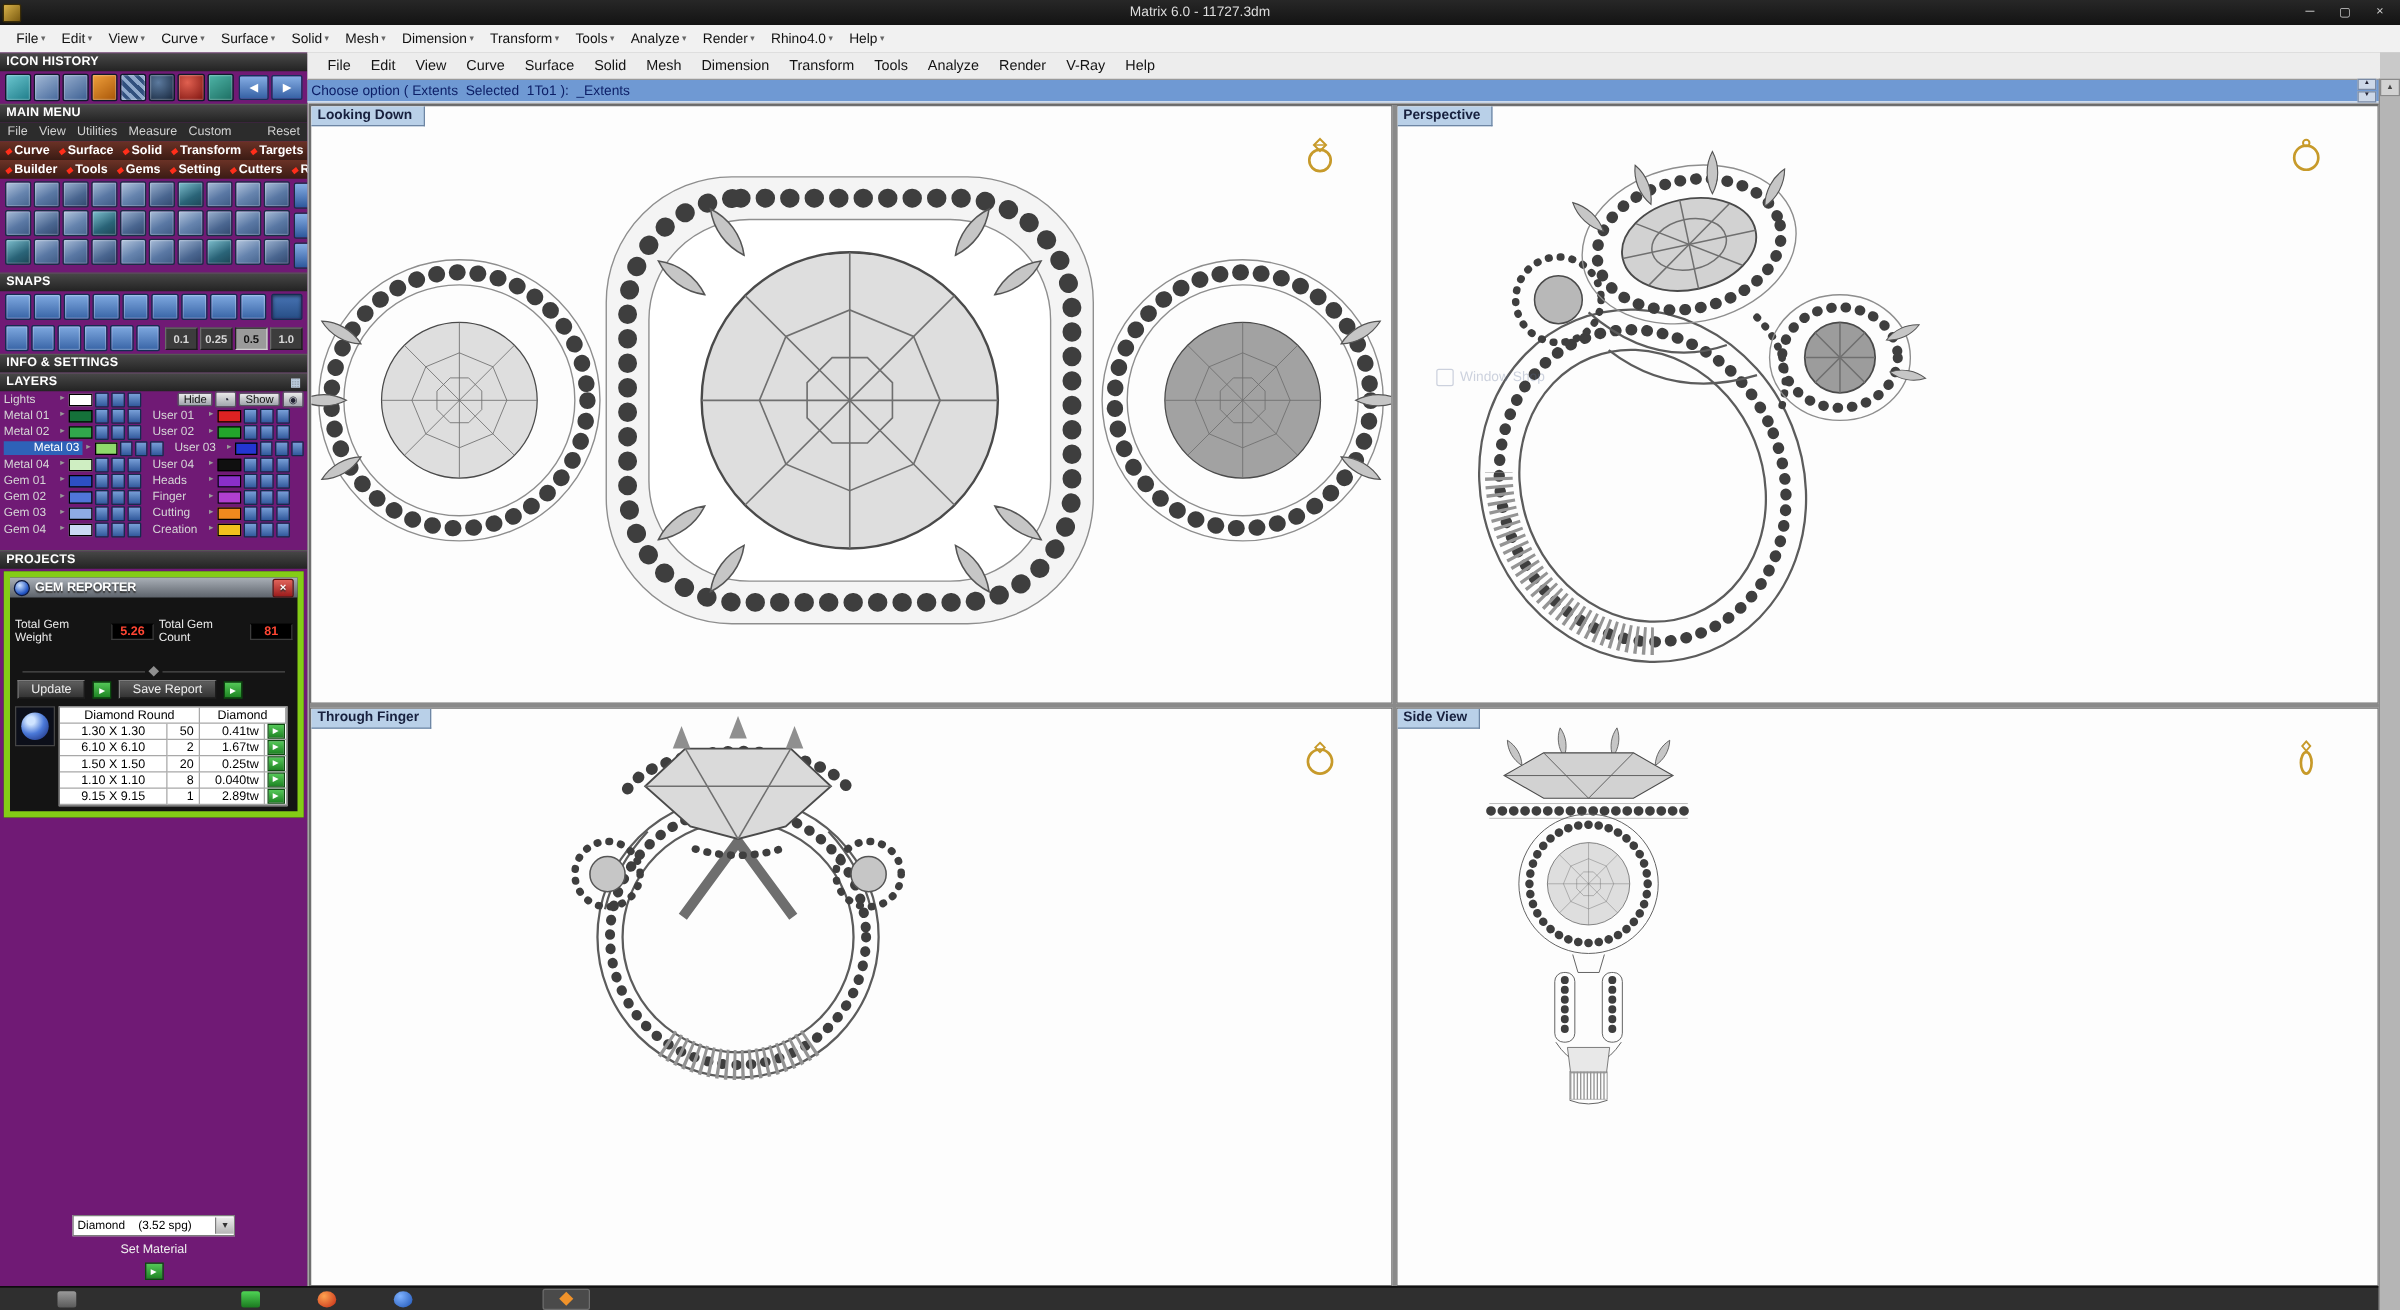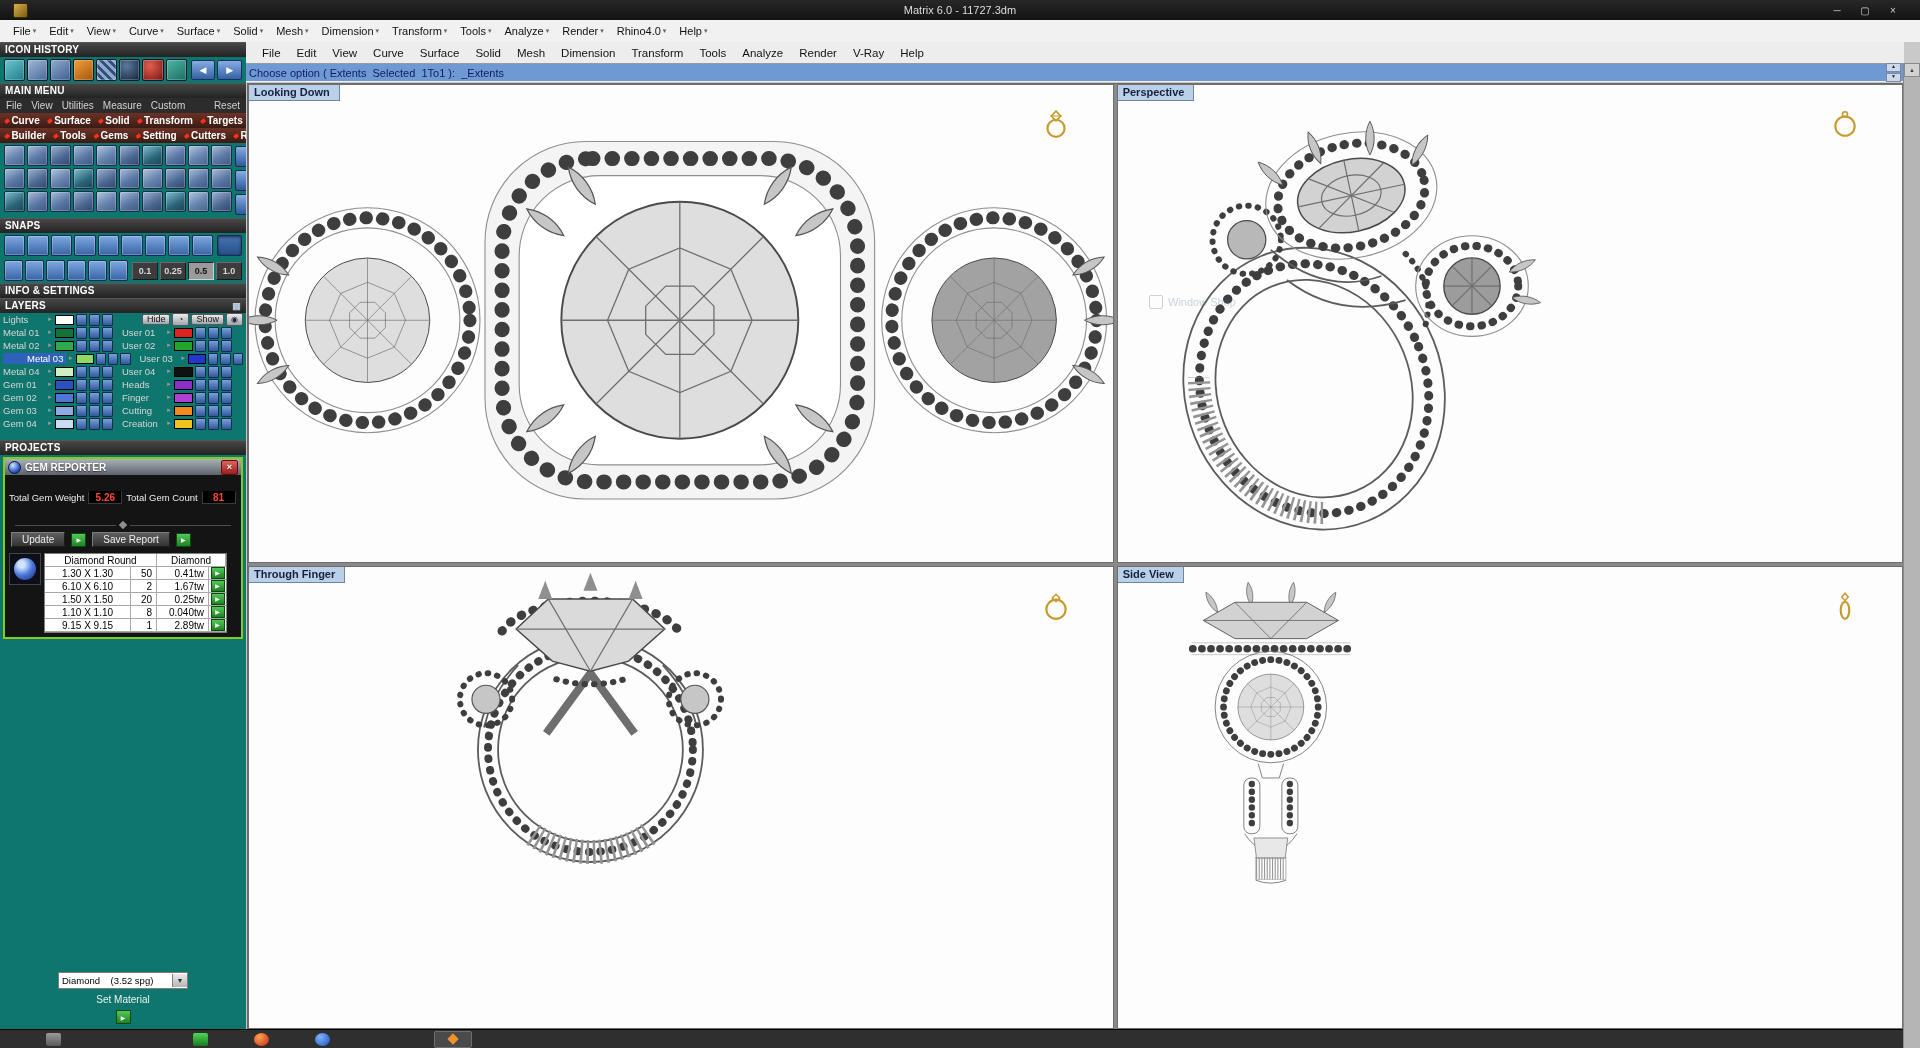--- a/index.html
+++ b/index.html
@@ -1,33 +1,33 @@
 <!DOCTYPE html>
 <html><head>
 <meta charset="utf-8">
 <style>
   html,body{margin:0;padding:0;background:#000;}
   body{width:1920px;height:1048px;overflow:hidden;font-family:"Liberation Sans",sans-serif;-webkit-font-smoothing:antialiased;}
   .app{position:relative;width:1920px;height:1048px;background:#151515;overflow:hidden;}
 
   
-  .titlebar{position:absolute;top:0;left:0;right:0;height:20px;background:linear-gradient(#272727,#131313);display:flex;align-items:center;padding:0 13px;color:#dcdcdc;font-size:11px;}
+  .titlebar{position:absolute;top:0;left:0;right:0;height:20px;background:linear-gradient(#272727,#131313);display:flex;align-items:center;padding:0 2px;color:#dcdcdc;font-size:11px;}
   .appicon{width:13px;height:13px;border-radius:2px;background:linear-gradient(135deg,#d8b24a,#7a5a10);border:1px solid #3a2c06;}
   .wtitle{position:absolute;left:0;right:0;text-align:center;pointer-events:none;}
   .wbtns{margin-left:auto;display:flex;z-index:2;}
   .wbtn{width:28px;text-align:center;font-size:10px;color:#cfcfcf;cursor:default;}
 
   
   .mmenubar{position:absolute;top:20px;left:0;right:0;height:22px;background:#f1f1f1;border-bottom:1px solid #b9b9b9;display:flex;align-items:center;padding-left:8px;font-size:11px;color:#111;}
   .mi{display:flex;align-items:center;padding:0 5px;margin-right:3px;}
   .arr{margin-left:2px;font-size:7px;color:#666;}
   .arr::before{content:"▾";}
 
   
-  .sidebar{position:absolute;top:42px;left:0;width:246px;bottom:18px;background:#0f766e;display:flex;flex-direction:column;overflow:hidden;}
+  .sidebar{position:absolute;top:42px;left:0;width:246px;bottom:18px;background:#701a75;display:flex;flex-direction:column;overflow:hidden;}
   .main{position:absolute;top:42px;left:246px;right:0;bottom:18px;display:flex;flex-direction:column;background:#c9c9c9;padding-right:16px;box-sizing:border-box;}
   .gutter{position:absolute;top:63px;right:0;bottom:0;width:16px;background:#b5b5b5;border-left:1px solid #8a8a8a;z-index:1;display:flex;flex-direction:column;align-items:center;}
   .gutbtn{width:14px;height:12px;background:#d2d2d2;border:1px solid #8a8a8a;font-size:6px;color:#444;text-align:center;line-height:12px;}
 
   
   .sec-h{height:14px;line-height:14px;background:linear-gradient(#474747,#232323);color:#fff;font-size:10px;font-weight:bold;padding:0 5px;letter-spacing:.2px;display:flex;align-items:center;border-top:1px solid #565656;}
   .sec-h .i-lay{margin-left:auto;color:#bcd;font-size:9px;}
   .i-lay::before{content:"▦";}
 
   .histrow{display:flex;align-items:center;gap:2px;padding:2px 4px;}
@@ -76,21 +76,21 @@
   .larr::before{content:"►";}
   .sw{width:17px;height:8px;border:1px solid #000;background:#888;}
   .mini{width:9px;height:10px;background:linear-gradient(#79a0d8,#31599c);border:1px solid #142c4e;border-radius:1px;}
   .pairs .lrow:nth-child(3) .lname:not(.r){background:#2e62b8;color:#fff;padding-left:24px;}
   .hsbtn{height:11px;background:linear-gradient(#ececec,#9fa4ab);border:1px solid #55595f;border-radius:2px;color:#111;font-size:9px;line-height:9px;padding:0 4px;font-family:inherit;}
   .eyebox{width:15px;height:11px;background:linear-gradient(#ececec,#9fa4ab);border:1px solid #55595f;border-radius:2px;font-size:8px;color:#223;display:flex;align-items:center;justify-content:center;}
   .i-eye::before{content:"◉";}
   .i-eyeh::before{content:"◔";}
 
   
-  .gr-panel{border:2px solid #84cc16;margin:2px 3px 0 3px;background:#141414;}
+  .gr-panel{border:5px solid #84cc16;margin:2px 3px 0 3px;background:#141414;}
   .gr-title{height:16px;background:linear-gradient(#aab0b8,#5d636b);display:flex;align-items:center;gap:4px;padding:0 3px;color:#fff;font-size:10px;font-weight:bold;text-shadow:0 1px 1px #333;}
   .gemdot{width:11px;height:11px;border-radius:50%;background:radial-gradient(circle at 35% 30%,#cfe4ff,#2457c5 65%,#101e60);border:1px solid #0a163c;}
   .xbtn{margin-left:auto;width:15px;height:13px;background:linear-gradient(#e0635a,#9c1c1c);border:1px solid #5c0f0f;color:#fff;font-size:9px;line-height:12px;text-align:center;border-radius:2px;}
   .i-x::before{content:"×";}
   .gr-totals{display:flex;align-items:center;gap:4px;padding:16px 4px;font-size:9.5px;color:#ececec;}
   .tval{background:#000;border:1px solid #3c3c3c;border-top-color:#000;color:#ff4633;font-weight:bold;font-size:10px;min-width:26px;text-align:center;padding:0 3px;}
   .gr-div{display:flex;align-items:center;gap:4px;padding:2px 10px;}
   .dline{flex:1;height:1px;background:#4d4d4d;}
   .dhandle{width:6px;height:6px;background:#8f8f8f;transform:rotate(45deg);}
   .gr-btns{display:flex;align-items:center;gap:6px;padding:2px 6px 4px 6px;}

